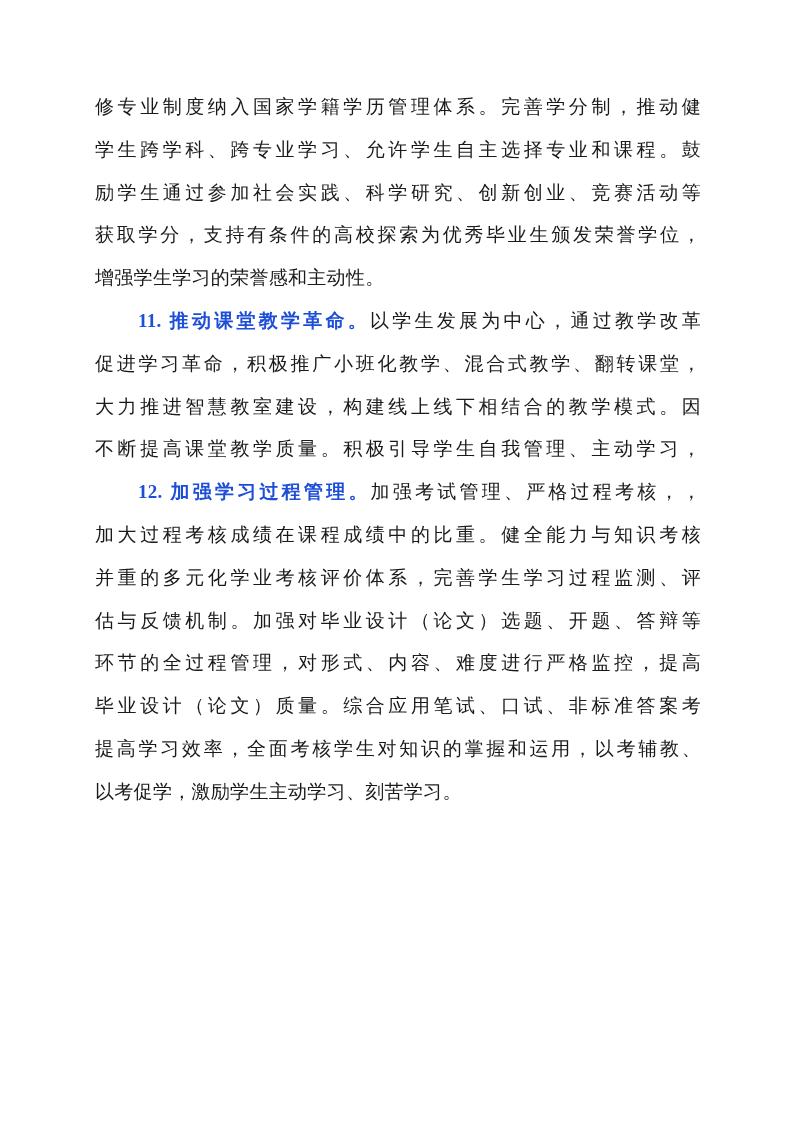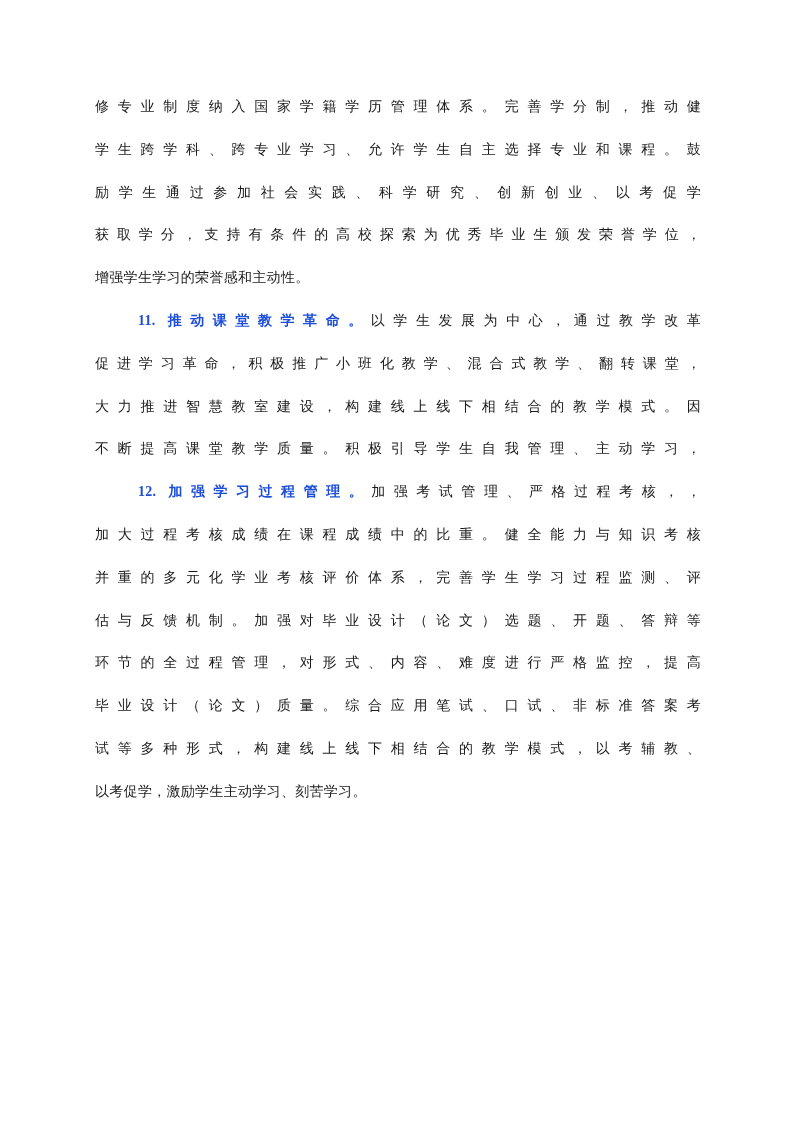--- a/index.html
+++ b/index.html
@@ -19,21 +19,21 @@
     }
     .text-block {
       position: absolute;
       left: 95px;
       top: 86px;
       width: 606px;
     }
     .line {
       margin: 0;
       padding: 0;
-      font-size: 14px;
+      font-size: 19px;
       line-height: 42.8px;
       letter-spacing: 0.3px;
       text-align: justify;
       text-align-last: justify;
       text-justify: inter-character;
       color: #1a1a1a;
     }
     .line.end {
       text-align-last: left;
     }
@@ -46,33 +46,33 @@
     }
   </style>
 </head>
 <body>
 
 <div class="page">
   <div class="text-block">
 
     <p class="line">修专业制度纳入国家学籍学历管理体系。完善学分制，推动健</p>
     <p class="line">学生跨学科、跨专业学习、允许学生自主选择专业和课程。鼓</p>
-    <p class="line">励学生通过参加社会实践、科学研究、创新创业、以考促学</p>
+    <p class="line">励学生通过参加社会实践、科学研究、创新创业、竞赛活动等</p>
     <p class="line">获取学分，支持有条件的高校探索为优秀毕业生颁发荣誉学位，</p>
     <p class="line end">增强学生学习的荣誉感和主动性。</p>
 
     <p class="line indent"><b class="item-heading">11. 推动课堂教学革命。</b><span>以学生发展为中心，通过教学改革</span></p>
     <p class="line">促进学习革命，积极推广小班化教学、混合式教学、翻转课堂，</p>
     <p class="line">大力推进智慧教室建设，构建线上线下相结合的教学模式。因</p>
     <p class="line">不断提高课堂教学质量。积极引导学生自我管理、主动学习，</p>
 
     <p class="line indent"><b class="item-heading">12. 加强学习过程管理。</b><span>加强考试管理、严格过程考核，，</span></p>
     <p class="line">加大过程考核成绩在课程成绩中的比重。健全能力与知识考核</p>
     <p class="line">并重的多元化学业考核评价体系，完善学生学习过程监测、评</p>
     <p class="line">估与反馈机制。加强对毕业设计（论文）选题、开题、答辩等</p>
     <p class="line">环节的全过程管理，对形式、内容、难度进行严格监控，提高</p>
     <p class="line">毕业设计（论文）质量。综合应用笔试、口试、非标准答案考</p>
-    <p class="line">试等多种形式，构建线上线下相结合的教学模式，以考辅教、</p>
+    <p class="line">提高学习效率，全面考核学生对知识的掌握和运用，以考辅教、</p>
     <p class="line end">以考促学，激励学生主动学习、刻苦学习。</p>
 
 
   </div>
 </div>
 
 </body></html>

